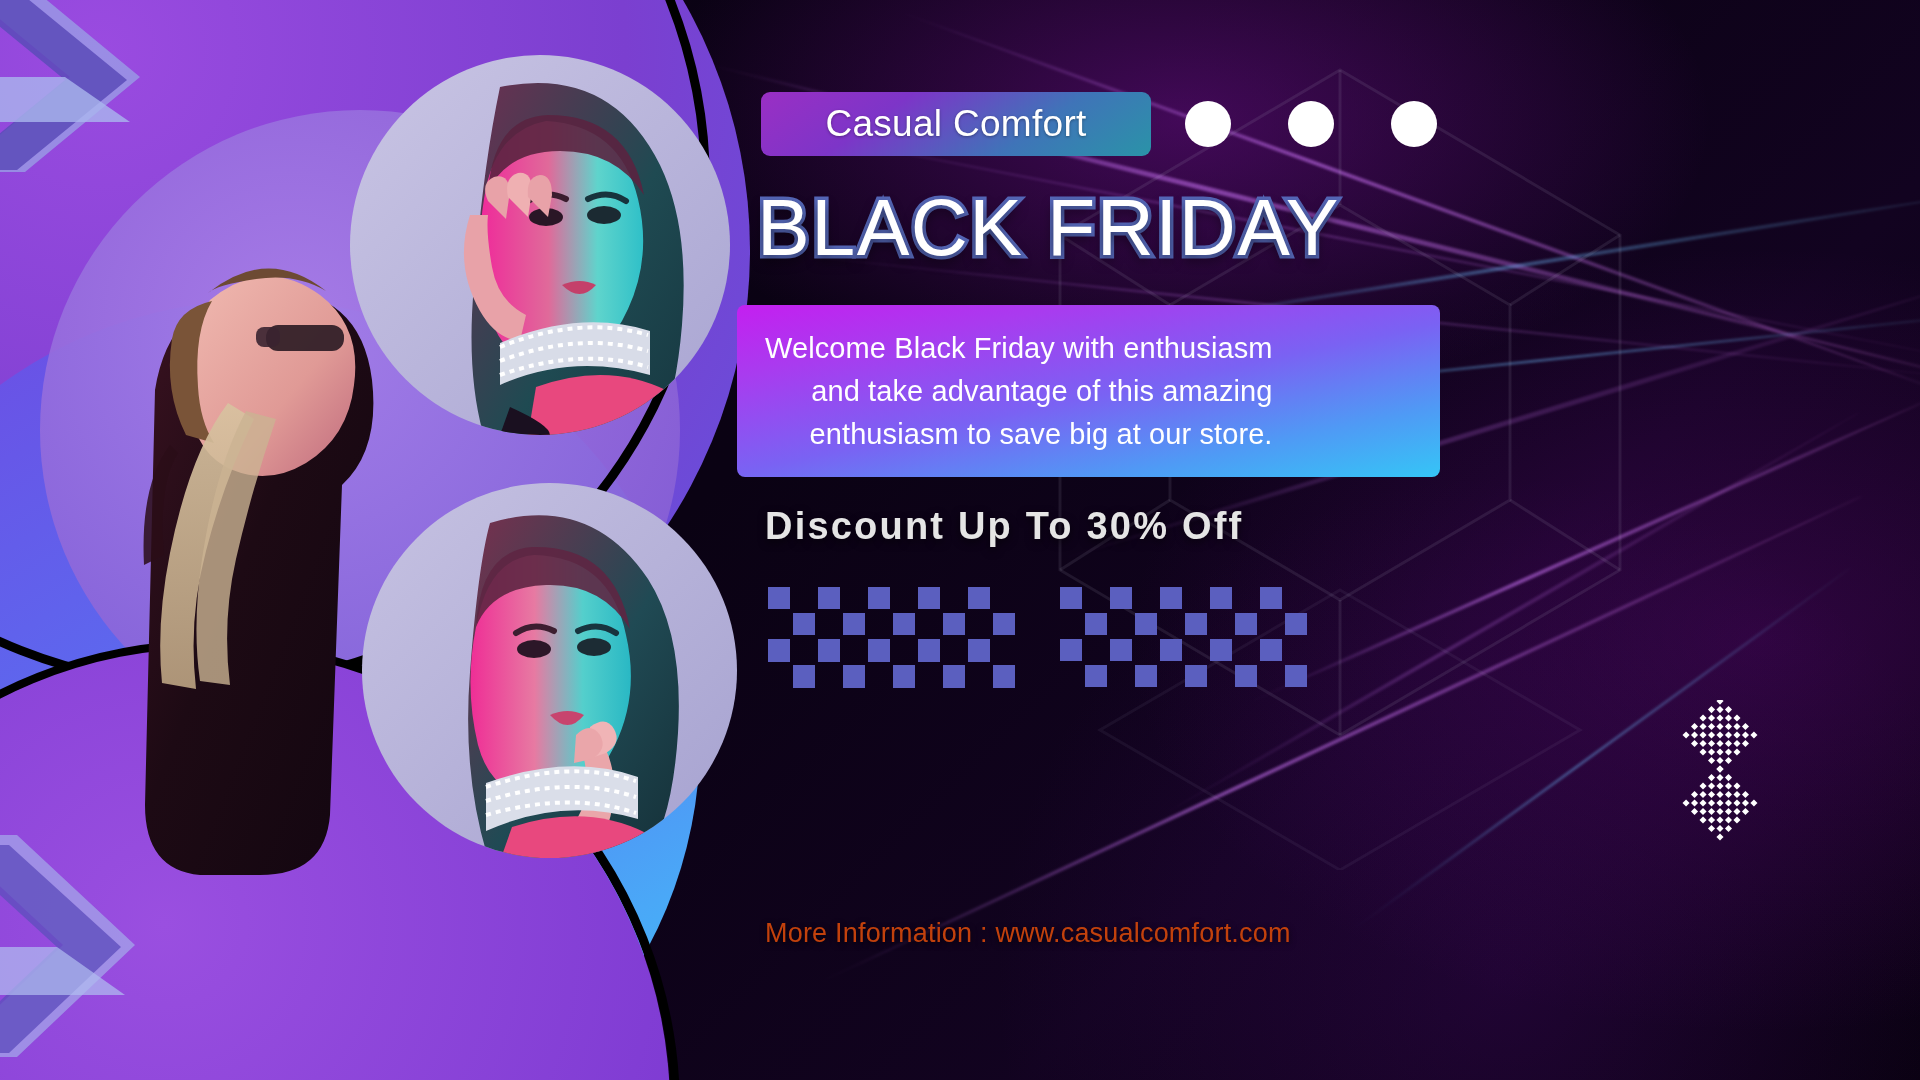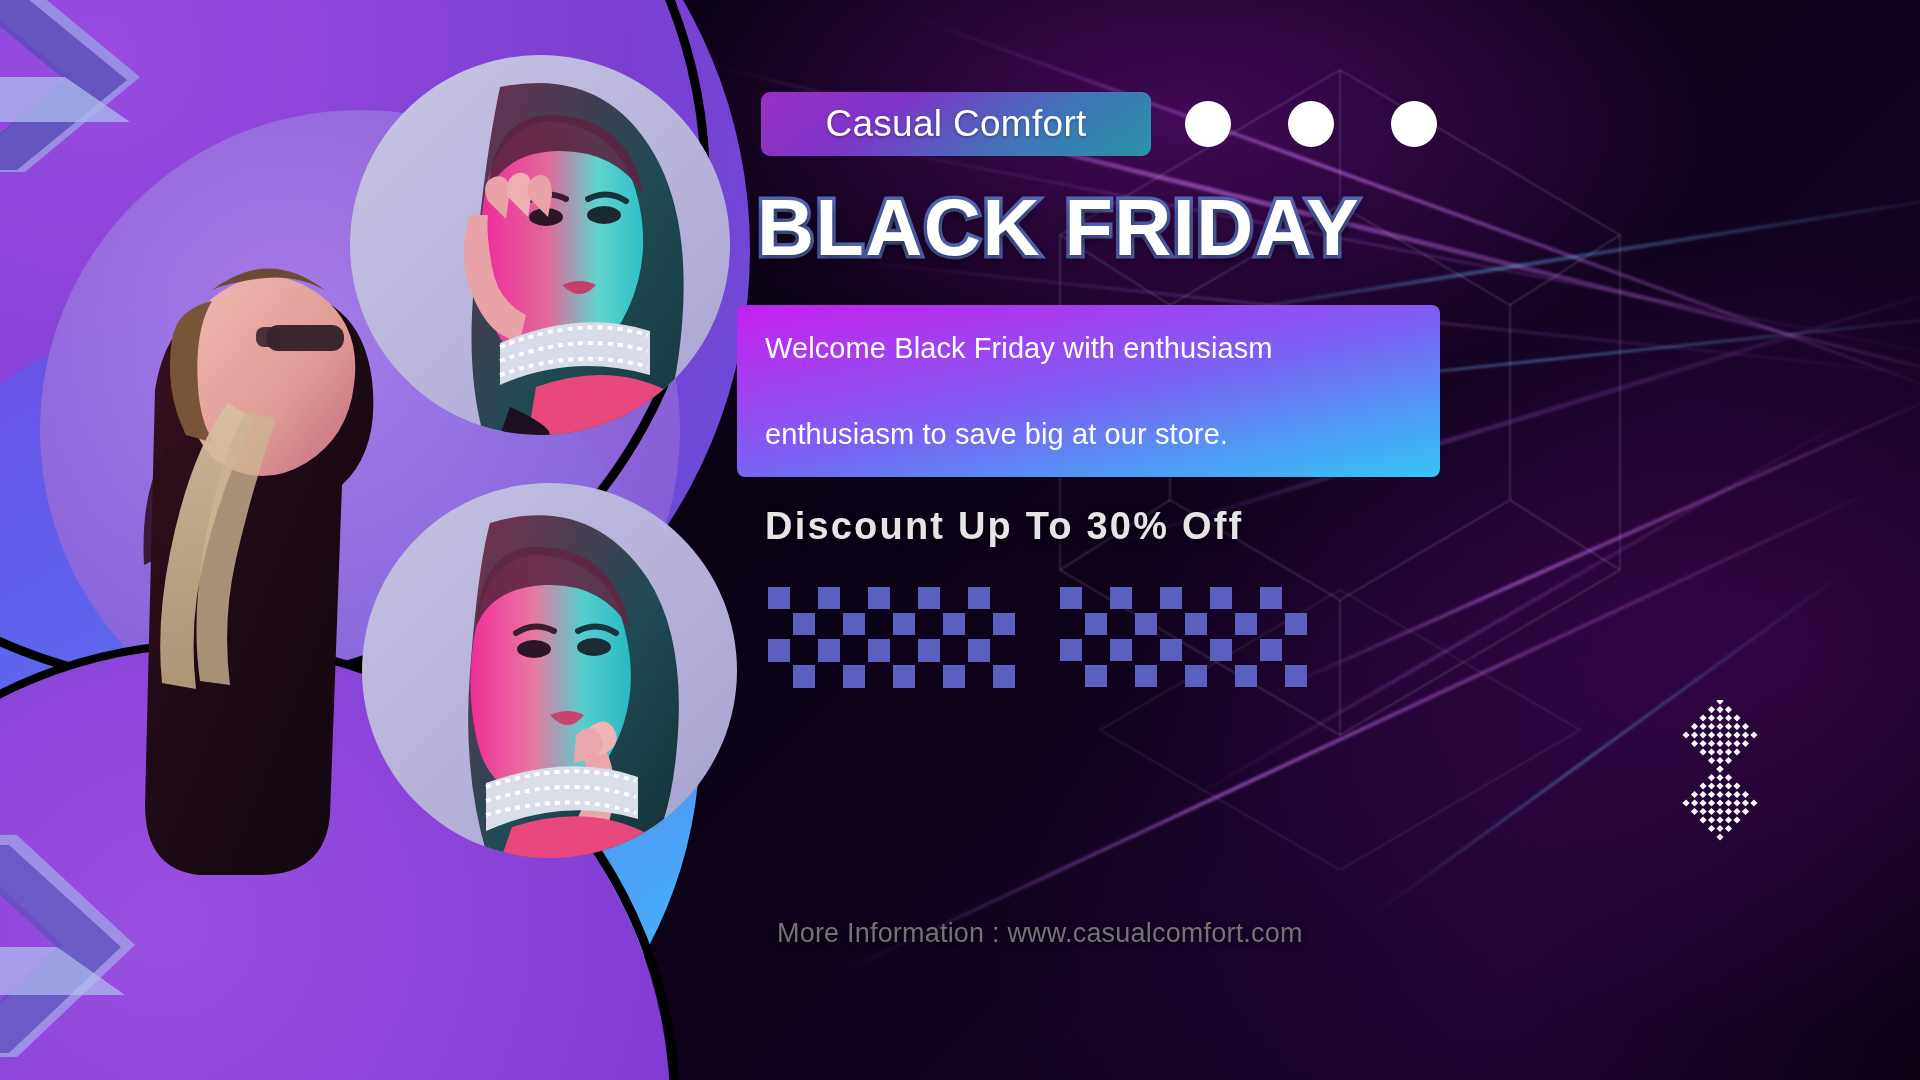--- a/index.html
+++ b/index.html
@@ -42,48 +42,48 @@
            background:linear-gradient(145deg,#9a2fc4 0%, #7d35c8 32%, #3f74b8 68%, #2a93a8 100%);
            display:flex; align-items:center; justify-content:center; }
   .badge span { color:#fff; font-size:37px; letter-spacing:.3px;
                 text-shadow:0 1px 3px rgba(0,0,0,.35); }
 
   
   .dot { position:absolute; width:46px; height:46px; border-radius:50%; background:#fff; top:101px; }
 
   
   .title { position:absolute; left:757px; top:182px; width:700px; height:92px;
-           font-size:79px; font-weight:bold; color:#fff; letter-spacing:1.5px;
+           font-size:79px; font-weight:normal; color:#fff; letter-spacing:1.5px;
            -webkit-text-stroke:7px #5567b8; paint-order:stroke fill;
            line-height:92px; white-space:nowrap;
            text-shadow:0 6px 12px rgba(0,0,0,.55); }
 
   
   .descpanel { position:absolute; left:737px; top:305px; width:703px; height:172px;
                border-radius:8px;
                background:linear-gradient(168deg,#c41ff0 0%, #a93bef 22%, #7a62f3 52%, #4f9af5 78%, #35c5f6 100%);
-               display:flex; align-items:center; }
+               display:flex; align-items:center;text-align:right; }
   .descpanel p { color:#fff; font-size:29px; line-height:43px; padding-left:28px;
                  letter-spacing:.1px; }
 
   
   .discount { position:absolute; left:765px; top:505px; width:700px;
               font-size:38px; font-weight:bold; color:#e5e5e5; letter-spacing:2.2px;
               white-space:nowrap; text-shadow:0 3px 8px rgba(0,0,0,.6); }
 
   
   .checker { position:absolute; }
 
   
   .diamonds { position:absolute; left:1660px; top:700px; }
 
   
   .moreinfo { position:absolute; left:765px; top:918px; width:720px;
-              font-size:27px; color:#737373; letter-spacing:.2px; white-space:nowrap;
-              text-shadow:0 2px 6px rgba(0,0,0,.7);margin-left:12px; }
+              font-size:27px; color:#c2410c; letter-spacing:.2px; white-space:nowrap;
+              text-shadow:0 2px 6px rgba(0,0,0,.7); }
 </style>
 </head>
 <body>
 
 <div id="stage">
 
   <div class="bg-base"></div>
 
   <div class="streaks">
     <div class="streak" style="left:700px;  top:60px;  width:1300px; height:5px;  transform:rotate(14deg);"></div>
@@ -257,21 +257,21 @@
 
   <div class="dot" style="left:1185px;"></div>
   <div class="dot" style="left:1288px;"></div>
   <div class="dot" style="left:1391px;"></div>
 
   <div class="title">BLACK FRIDAY</div>
 
   <div class="descpanel">
     <p>
       <span>Welcome Black Friday with enthusiasm</span><br>
-      <br>
+      <span>and take advantage of this amazing</span><br>
       <span>enthusiasm to save big at our store.</span>
     </p>
   </div>
 
   <div class="discount">Discount Up To 30% Off</div>
 
   <svg class="checker" style="left:768px; top:587px; width:248px; height:100px;" viewBox="0 0 248 100">
     <g fill="#5b5fbf">
       <rect x="0" y="0" width="22" height="22"></rect>
         <rect x="50" y="0" width="22" height="22"></rect>

